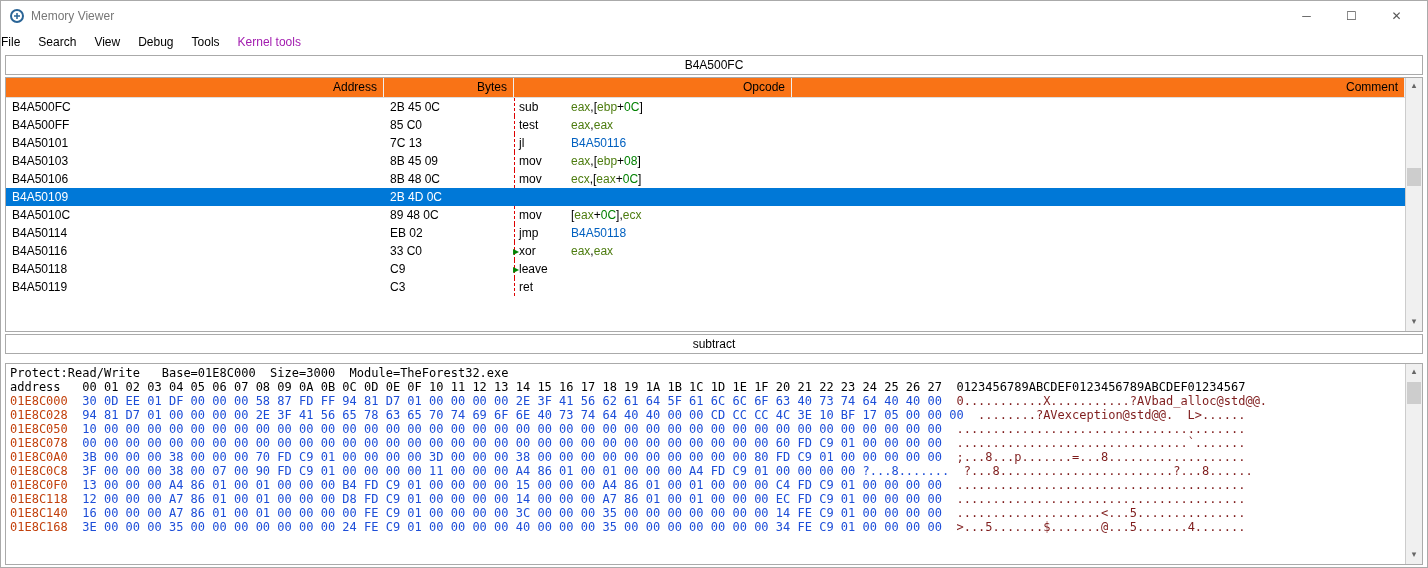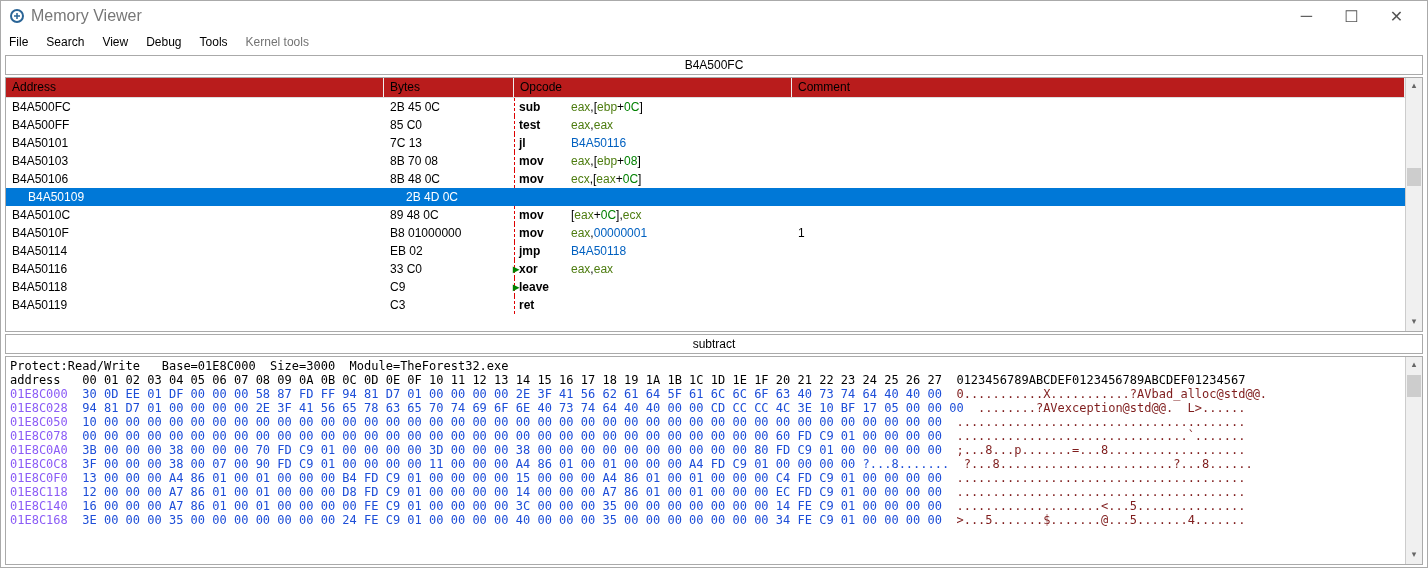--- a/index.html
+++ b/index.html
@@ -1,53 +1,53 @@
 <!DOCTYPE html>
 <html><head>
 <meta charset="utf-8">
 <style>
 * { margin:0; padding:0; box-sizing:border-box; }
 body { font-family:"Segoe UI",Tahoma,sans-serif; font-size:12px; background:#fff; color:#000; width:1428px; height:568px; overflow:hidden; border:1px solid #aaa; display:flex; flex-direction:column;}
-.titlebar{height:30px;display:flex;align-items:center;padding:0 8px;color:#777;font-size:16px;}
+.titlebar{height:30px;display:flex;align-items:center;padding:0 8px;color:#777;font-size:12px;}
 .titlebar .icon{width:16px;height:16px;margin-right:6px;color:#2a6496;}
 .winctl{margin-left:auto;display:flex;gap:0;}
 .winctl span{width:45px;height:30px;display:flex;align-items:center;justify-content:center;color:#555;}
-.menubar{height:22px;display:flex;align-items:center;padding:0 8px;gap:18px;border-bottom:1px solid #fff;}
+.menubar{height:22px;display:flex;align-items:center;padding:0 0;gap:18px;border-bottom:1px solid #fff;}
 .menubar span{cursor:default;}
-.menubar .dim{color:#737373;}
+.menubar .dim{color:#a21caf;}
 .addrbar{height:20px;border:1px solid #aaa;margin:2px 4px 0 4px;text-align:center;line-height:18px;background:#fff;}
 .disasm{flex:0 0 auto;margin:2px 4px 0 4px;border:1px solid #aaa;position:relative;height:255px;display:flex;}
 .disasm-inner{flex:1;overflow:hidden;}
-.dheader{display:flex;height:20px;border-bottom:1px solid #ddd;background:#b91c1c;font-weight:normal;}
+.dheader{display:flex;height:20px;border-bottom:1px solid #ddd;background:#f97316;font-weight:normal;text-align:right;}
 .dheader>div{padding:2px 6px;border-right:1px solid #eee;}
 .c-addr{width:378px;}
 .c-bytes{width:130px;}
 .c-op{width:278px;position:relative;}
 .c-com{flex:1;}
 .rows{}
 .row{display:flex;height:18px;line-height:18px;}
 .row>div{padding:0 6px;white-space:nowrap;}
 .row .c-op{border-left:1px dashed #d00;padding-left:4px;}
-.row.sel{background:#0078d7;color:#fff;padding-left:16px;}
-.mnem{font-weight:bold;display:inline-block;width:52px;}
+.row.sel{background:#0078d7;color:#fff;}
+.mnem{font-weight:normal;display:inline-block;width:52px;}
 .reg{color:#4d7c0f;}
 .off{color:#008000;}
 .addrref{color:#0060c0;}
 .row.sel .reg{color:#7a0000;}
 .row.sel .off{color:#005500;}
 .arrow{color:#008000;position:absolute;left:-2px;}
 .scrollv{width:17px;background:#f0f0f0;border-left:1px solid #ccc;position:relative;}
 .scroll-up,.scroll-down{width:100%;height:17px;background:#f0f0f0;text-align:center;line-height:15px;color:#666;font-size:9px;position:absolute;}
 .scroll-up{top:0;} .scroll-down{bottom:0;}
 .thumb{position:absolute;left:1px;right:1px;top:90px;height:18px;background:#cdcdcd;}
-.hintbar{height:20px;border:1px solid #aaa;margin:2px 4px 0 4px;text-align:center;line-height:18px;}
+.hintbar{height:20px;border:1px solid #aaa;margin:2px 4px 7px 4px;text-align:center;line-height:18px;}
 .hexwrap{flex:1;margin:2px 4px 2px 4px;border:1px solid #aaa;display:flex;min-height:0;}
 .hex{flex:1;font-family:Consolas,monospace;font-size:12px;line-height:14px;padding:2px 4px;white-space:pre;overflow:hidden;}
 .hex .hdr{color:#000;}
-.hex .ad{color:#8b5cf6;text-align:right;}
+.hex .ad{color:#c2410c;text-align:right;}
 .hex .b{color:#1d4ed8;}
 .hex .a{color:#7f1d1d;}
 </style>
 </head>
 <body>
 
 <div class="titlebar">
   <span class="icon">
     <svg viewBox="0 0 16 16" width="16" height="16">
         <circle cx="8" cy="8" r="6" fill="none" stroke="#2a6496" stroke-width="2"></circle>
@@ -95,46 +95,40 @@
           <div class="c-com"></div>
         </div>
         <div class="row">
           <div class="c-addr">B4A50101</div>
           <div class="c-bytes">7C 13</div>
           <div class="c-op"><span class="mnem">jl</span><span class="addrref">B4A50116</span></div>
           <div class="c-com"></div>
         </div>
         <div class="row">
           <div class="c-addr">B4A50103</div>
-          <div class="c-bytes">8B 70 08</div>
+          <div class="c-bytes">8B 45 09</div>
           <div class="c-op"><span class="mnem">mov</span><span class="reg">eax</span>,[<span class="reg">ebp</span>+<span class="off">08</span>]</div>
           <div class="c-com"></div>
         </div>
         <div class="row">
           <div class="c-addr">B4A50106</div>
           <div class="c-bytes">8B 48 0C</div>
           <div class="c-op"><span class="mnem">mov</span><span class="reg">ecx</span>,[<span class="reg">eax</span>+<span class="off">0C</span>]</div>
           <div class="c-com"></div>
         </div>
         <div class="row sel">
           <div class="c-addr">B4A50109</div>
           <div class="c-bytes">2B 4D 0C</div>
           <div class="c-com"></div>
         </div>
         <div class="row">
           <div class="c-addr">B4A5010C</div>
           <div class="c-bytes">89 48 0C</div>
           <div class="c-op"><span class="mnem">mov</span>[<span class="reg">eax</span>+<span class="off">0C</span>],<span class="reg">ecx</span></div>
           <div class="c-com"></div>
-        </div>
-        <div class="row">
-          <div class="c-addr">B4A5010F</div>
-          <div class="c-bytes">B8 01000000</div>
-          <div class="c-op"><span class="mnem">mov</span><span class="reg">eax</span>,<span class="addrref">00000001</span></div>
-          <div class="c-com">1</div>
         </div>
         <div class="row">
           <div class="c-addr">B4A50114</div>
           <div class="c-bytes">EB 02</div>
           <div class="c-op"><span class="mnem">jmp</span><span class="addrref">B4A50118</span></div>
           <div class="c-com"></div>
         </div>
         <div class="row">
           <div class="c-addr">B4A50116</div>
           <div class="c-bytes">33 C0</div>

